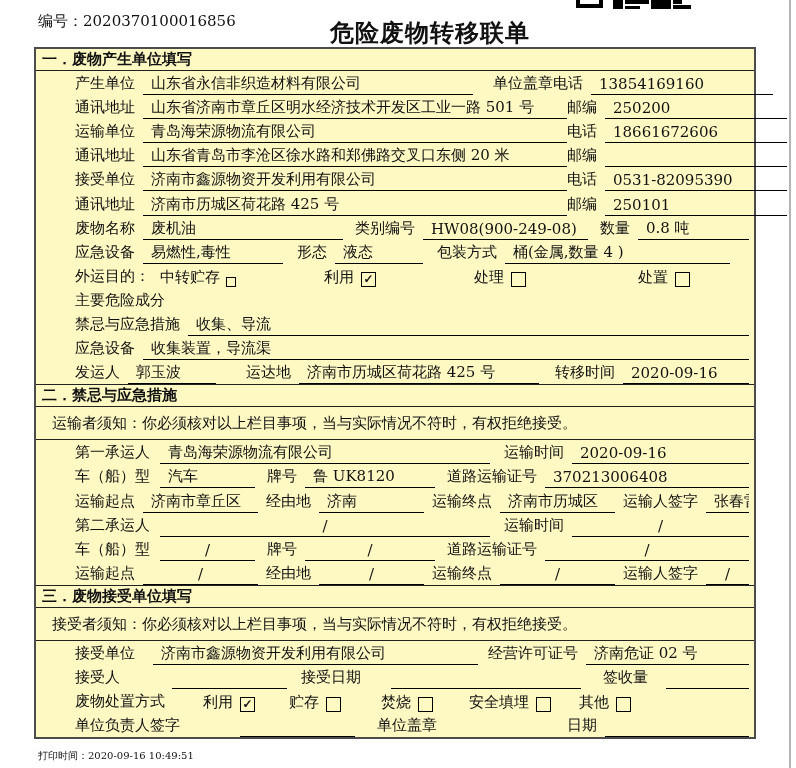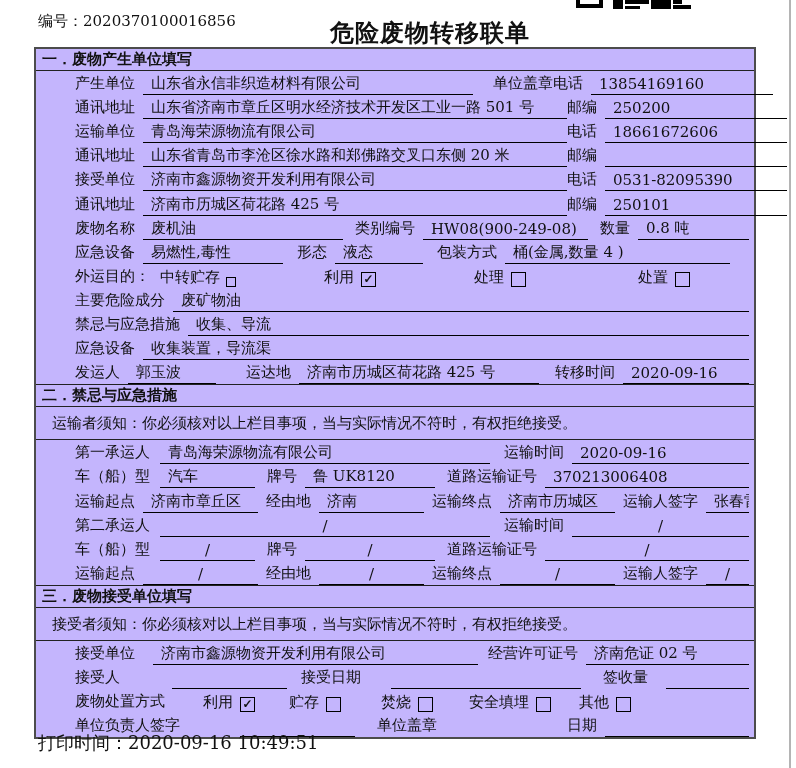--- a/index.html
+++ b/index.html
@@ -12,35 +12,35 @@
   .page-edge{position:absolute;top:0;bottom:0;left:789px;width:2px;background:#b4b4b4;}
   
   .qr{position:absolute;left:576px;top:0;width:118px;height:10px;}
   .qr .b{position:absolute;background:#000;}
   .qr .hollow{position:absolute;left:0;top:-6px;width:27px;height:14px;border:4px solid #000;box-sizing:border-box;background:#fff;}
   
   .serial{position:absolute;left:38px;top:12px;font-size:15px;white-space:nowrap;}
   .doc-title{position:absolute;left:0;right:0;top:1px;text-align:center;padding-left:64px;
     font-size:24px;font-weight:700;letter-spacing:1px;white-space:nowrap;margin-top:16px;}
   
-  .form{position:absolute;left:34px;top:47px;width:722px;border:2px solid #4c4c4c;box-sizing:border-box;background:#c4b5fd;}
+  .form{position:absolute;left:34px;top:47px;width:722px;border:2px solid #4c4c4c;box-sizing:border-box;background:#fef9c3;}
   .sec-h{height:19px;line-height:19px;font-weight:700;font-size:15px;padding:1px 0 1px 6px;border-bottom:1.2px solid #222;}
   .sec-h.mid{border-top:1.2px solid #222;}
   .notice{height:32px;line-height:32px;font-size:15px;padding-left:16px;border-bottom:1.2px solid #222;white-space:nowrap;}
   .r{display:flex;align-items:flex-end;height:24.1px;padding:0 5px;font-size:15px;box-sizing:border-box;}
   .lbl{white-space:nowrap;padding-bottom:2px;flex:0 0 auto;margin-left:34px;}
   .ul{border-bottom:1px solid #000;padding:0 4px 1px 8px;white-space:nowrap;box-sizing:border-box;flex:0 0 auto;overflow:hidden;}
   .ul.grow{flex:1 1 auto;}
   .ul.ctr{text-align:center;padding-left:4px;}
   .cbi{display:flex;align-items:flex-end;padding-bottom:1px;white-space:nowrap;}
   .cb{display:inline-block;width:13px;height:13px;border:1.5px solid #000;box-sizing:content-box;
       margin-left:7px;text-align:center;line-height:13px;font-size:12px;font-weight:700;}
   .cb.small{width:8px;height:8px;line-height:8px;font-size:8px;margin-left:6px;}
   .cb .mk{font-style:normal;}
-  .print-line{position:absolute;left:38px;top:731px;font-size:18px;white-space:nowrap;}
+  .print-line{position:absolute;left:38px;top:749px;font-size:10px;white-space:nowrap;}
   .ml8{margin-left:8px}.ml10{margin-left:10px}.ml12{margin-left:12px}.ml14{margin-left:14px}
   .ml16{margin-left:16px}.ml18{margin-left:18px}.ml20{margin-left:20px}.ml22{margin-left:22px}
   .ml28{margin-left:28px}.ml30{margin-left:30px}.ml34{margin-left:34px}.ml36{margin-left:36px}
   .ml38{margin-left:38px}.ml40{margin-left:40px}.ml52{margin-left:52px}.ml60{margin-left:60px}.ml82{margin-left:98px}.ml88{margin-left:88px}.ml112{margin-left:112px}
   .ml130{margin-left:130px}.mla{margin-left:auto}
   .w88{width:88px}.w95{width:95px}.w105{width:105px}.w115{width:115px}.w130{width:130px}
   .w140{width:140px}.w165{width:165px}.w182{width:182px}.w190{width:190px}
   .w200{width:200px}.w225{width:225px}.w240{width:240px}.w325{width:325px}.w330{width:330px}
   .w424{width:424px}
 </style>
@@ -144,21 +144,20 @@
       <span class="cb"><span class="mk"></span></span>
     </span>
     <span class="cbi ml112">
       <span>处置</span>
       <span class="cb"><span class="mk"></span></span>
     </span>
   </div>
 
   <div class="r">
     <span class="lbl">主要危险成分</span>
-    <span class="ul grow ml8">废矿物油</span>
   </div>
 
   <div class="r">
     <span class="lbl">禁忌与应急措施</span>
     <span class="ul grow ml8">收集、导流</span>
   </div>
 
   <div class="r">
     <span class="lbl">应急设备</span>
     <span class="ul grow ml8">收集装置，导流渠</span>

